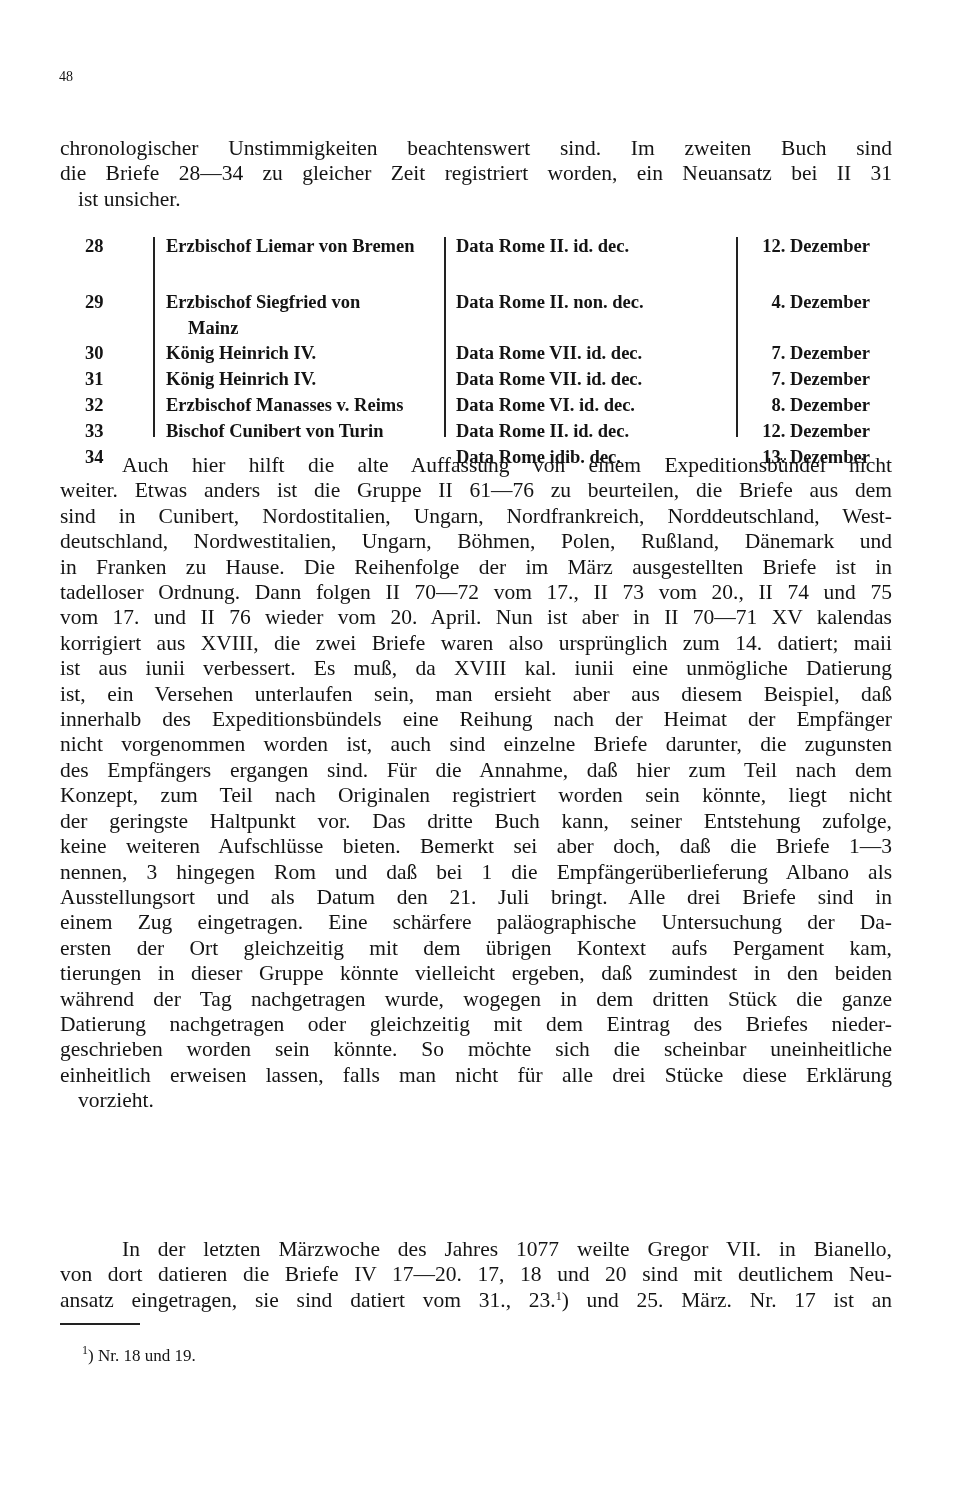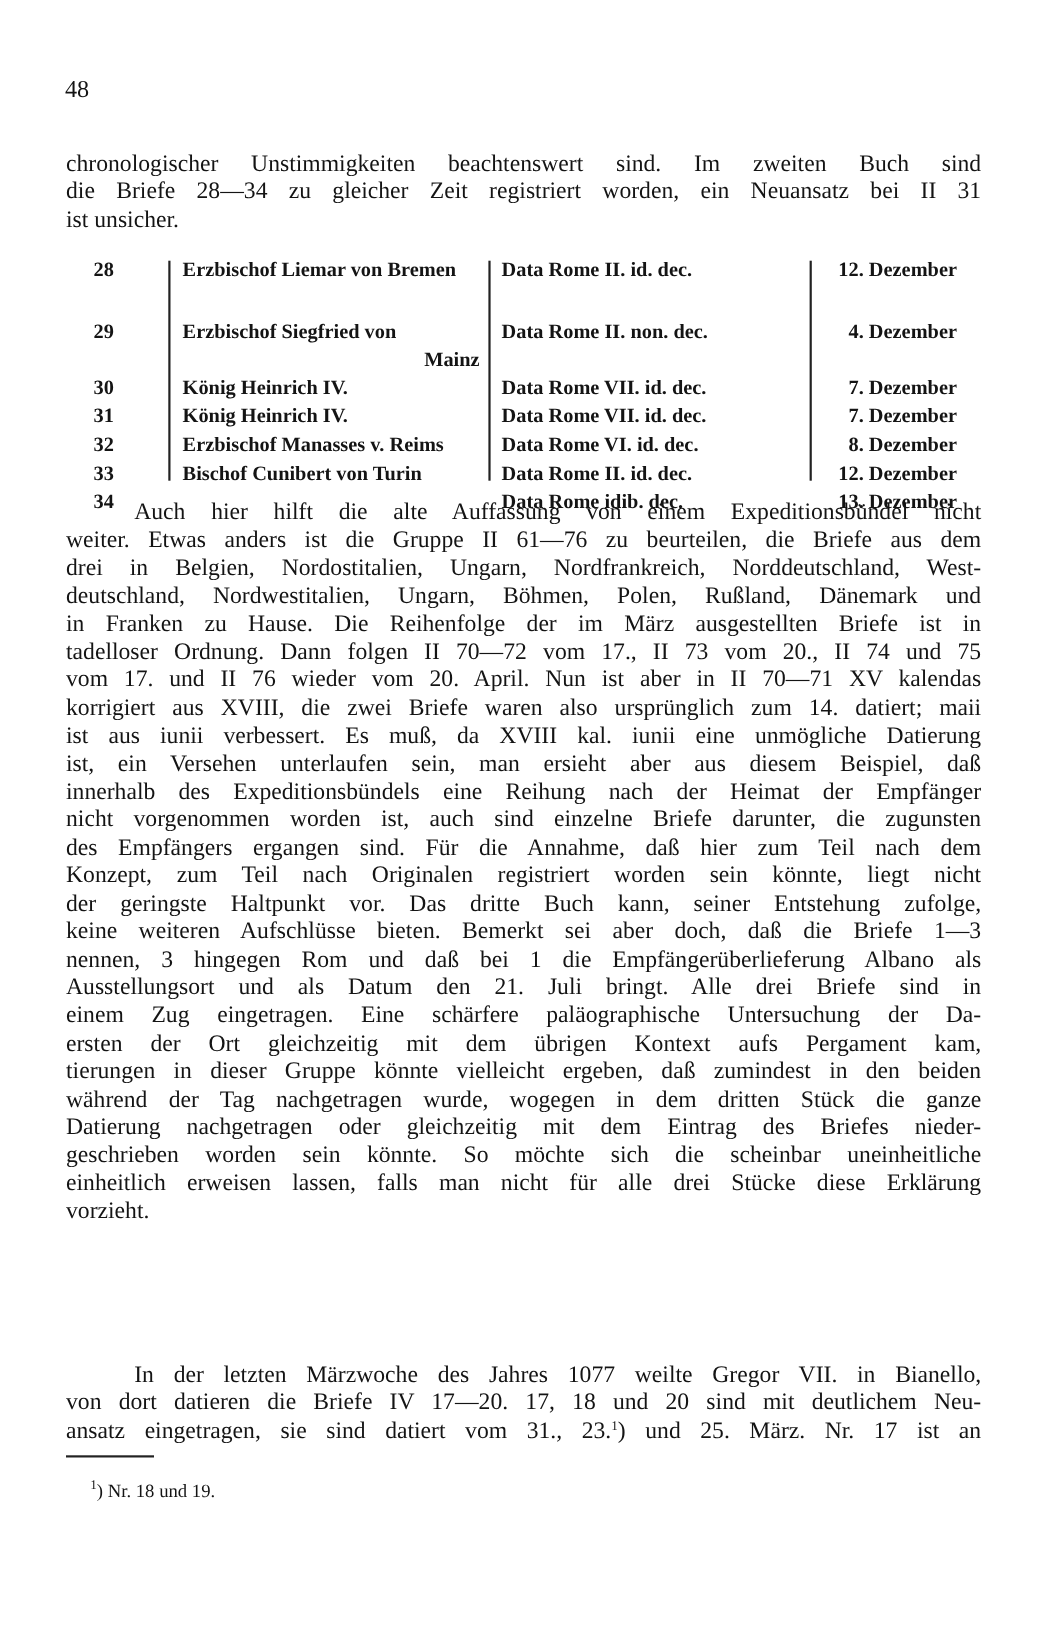--- a/index.html
+++ b/index.html
@@ -3,44 +3,44 @@
 <meta charset="utf-8">
 <style>
   html, body { margin: 0; padding: 0; background: #ffffff; }
   body {
     width: 960px; height: 1486px; position: relative; overflow: hidden;
     font-family: "Liberation Serif", "DejaVu Serif", serif;
     color: #141414;
   }
   .page-number {
     position: absolute; left: 59px; top: 70px;
-    font-size: 22px; line-height: 1;
+    font-size: 14px; line-height: 1;
   }
   .para {
     position: absolute; left: 60px; width: 832px;
     font-size: 21.5px; line-height: 25.4px;
     text-align: justify; text-align-last: left;
   }
   .para .ln { display: block; text-align: justify; text-align-last: justify; white-space: nowrap; }
-  .para .ln.last { text-align-last: left; }
+  .para .ln.last { text-align-last: left; margin-left: 18px; }
   .para .ln.indent { padding-left: 62px; }
   .p1 { top: 136px; }
   .p2 { top: 453px; }
   .p3 { top: 1237px; }
 
   .letters-table {
     position: absolute; left: 60px; top: 233px; width: 840px;
     font-size: 18.5px; font-weight: bold; line-height: 26px;
   }
   .row { position: relative; height: 26px; }
   .row.tall { height: 51px; margin-top: 30px; }
   .cell { position: absolute; top: 0; white-space: nowrap; }
   .c-num { left: 25px; }
   .c-rec { left: 106px; width: 270px; }
-  .c-rec .cont { display: block; padding-left: 22px; text-align: right; }
+  .c-rec .cont { display: block; padding-left: 22px; }
   .c-data { left: 396px; }
   .c-date { left: 670px; width: 140px; text-align: right; }
   .vline {
     position: absolute; width: 1.6px; background: #222;
   }
   .v1 { left: 93px; top: 4px; height: 200px; }
   .v2 { left: 384px; top: 4px; height: 200px; }
   .v3 { left: 676px; top: 4px; height: 200px; }
 
   .footnote-rule {
@@ -111,21 +111,21 @@
   <div class="row">
     <span class="cell c-num">34</span>
     <span class="cell c-data">Data Rome idib. dec.</span>
     <span class="cell c-date">13. Dezember</span>
   </div>
 </div>
 
 <div class="para p2">
   <span class="ln indent">Auch hier hilft die alte Auffassung von einem Expeditionsbündel nicht</span>
   <span class="ln">weiter. Etwas anders ist die Gruppe II 61—76 zu beurteilen, die Briefe aus dem</span>
-  <span class="ln">drei in Belgien, Nordostitalien, Ungarn, Nordfrankreich, Norddeutschland, West-</span>
+  <span class="ln">sind in Cunibert, Nordostitalien, Ungarn, Nordfrankreich, Norddeutschland, West-</span>
   <span class="ln">deutschland, Nordwestitalien, Ungarn, Böhmen, Polen, Rußland, Dänemark und</span>
   <span class="ln">in Franken zu Hause. Die Reihenfolge der im März ausgestellten Briefe ist in</span>
   <span class="ln">tadelloser Ordnung. Dann folgen II 70—72 vom 17., II 73 vom 20., II 74 und 75</span>
   <span class="ln">vom 17. und II 76 wieder vom 20. April. Nun ist aber in II 70—71 XV kalendas</span>
   <span class="ln">korrigiert aus XVIII, die zwei Briefe waren also ursprünglich zum 14. datiert; maii</span>
   <span class="ln">ist aus iunii verbessert. Es muß, da XVIII kal. iunii eine unmögliche Datierung</span>
   <span class="ln">ist, ein Versehen unterlaufen sein, man ersieht aber aus diesem Beispiel, daß</span>
   <span class="ln">innerhalb des Expeditionsbündels eine Reihung nach der Heimat der Empfänger</span>
   <span class="ln">nicht vorgenommen worden ist, auch sind einzelne Briefe darunter, die zugunsten</span>
   <span class="ln">des Empfängers ergangen sind. Für die Annahme, daß hier zum Teil nach dem</span>

